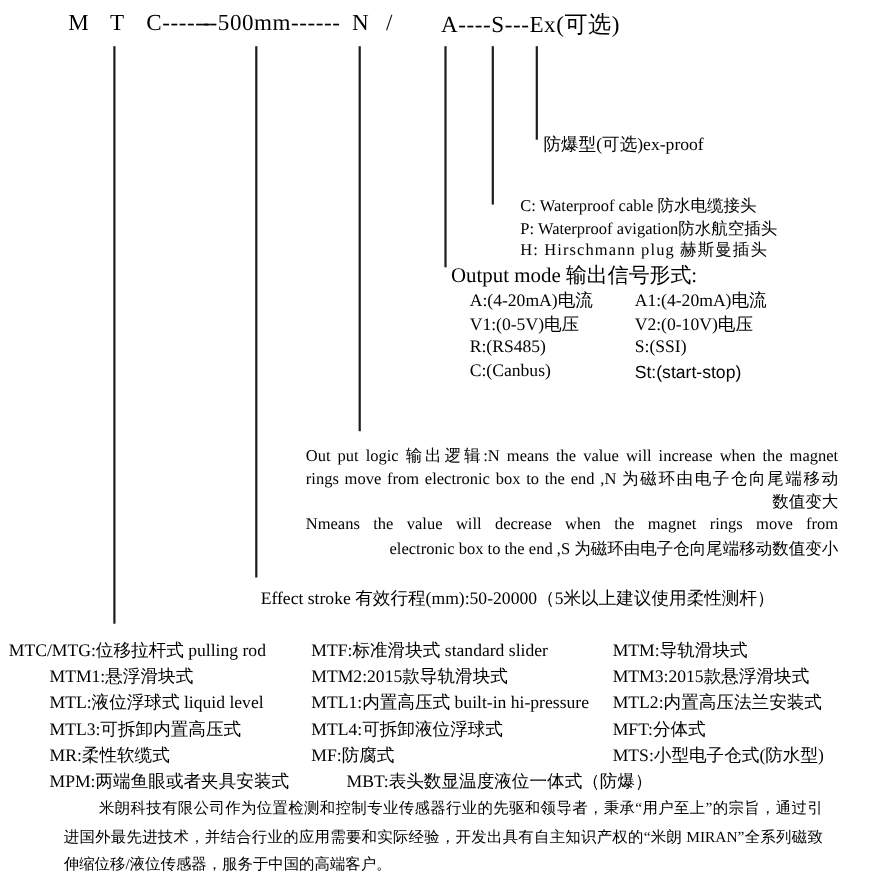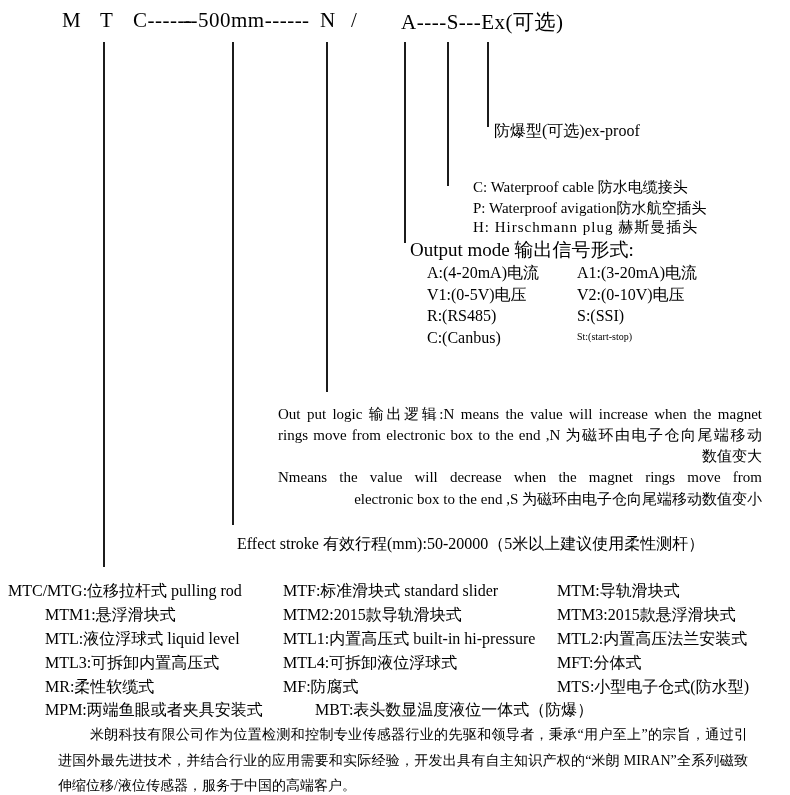--- a/index.html
+++ b/index.html
@@ -9,21 +9,21 @@
     background:#ffffff;color:#000000;
     font-family:"Liberation Serif","DejaVu Serif",serif;
     overflow:hidden;
   }
   .abs{position:absolute;white-space:nowrap;}
   .code-seg{position:absolute;top:8px;font-size:21px;white-space:nowrap;letter-spacing:.5px;}
   .vline{position:absolute;width:1.5px;background:#1c1c1c;}
   .lbl15{font-size:15px;}
   .lbl16{font-size:16px;}
   .om-title{font-size:19px;}
-  .mono{font-family:Liberation Serif, serif;font-size:10px;text-align:center;}
+  .mono{font-family:Liberation Sans, sans-serif;font-size:16px;text-align:center;}
   .sp{letter-spacing:1px;}
   .para-line{position:absolute;width:484px;font-size:15px;white-space:normal;text-align:right;}
   .just{text-align:justify;text-align-last:justify;}
   .cell{position:absolute;font-size:16px;white-space:nowrap;}
   .footer-line{position:absolute;left:58px;width:690px;font-size:14px;white-space:normal;}
   b{font-weight:normal;}
 </style>
 </head>
 <body>
 
@@ -45,21 +45,21 @@
   <div class="vline" style="left:487px;top:42px;height:85px"></div>
 
   <div class="abs lbl16" style="left:494px;top:121px">防爆型(可选)ex-proof</div>
 
   <div class="abs lbl15" style="left:473px;top:178px">C: Waterproof cable 防水电缆接头</div>
   <div class="abs lbl15" style="left:473px;top:199px">P: Waterproof avigation防水航空插头</div>
   <div class="abs lbl15 sp" style="left:473px;top:218px">H: Hirschmann plug 赫斯曼插头</div>
 
   <div class="abs om-title" style="left:410px;top:237px">Output mode 输出信号形式:</div>
   <div class="abs lbl16" style="left:427px;top:263px">A:(4-20mA)电流</div>
-  <div class="abs lbl16" style="left:577px;top:263px">A1:(3-20mA)电流</div>
+  <div class="abs lbl16" style="left:577px;top:263px">A1:(4-20mA)电流</div>
   <div class="abs lbl16" style="left:427px;top:285px">V1:(0-5V)电压</div>
   <div class="abs lbl16" style="left:577px;top:285px">V2:(0-10V)电压</div>
   <div class="abs lbl16" style="left:427px;top:307px">R:(RS485)</div>
   <div class="abs lbl16" style="left:577px;top:307px">S:(SSI)</div>
   <div class="abs lbl16" style="left:427px;top:329px">C:(Canbus)</div>
   <div class="abs mono" style="left:577px;top:331px">St:(start-stop)</div>
 
   <div class="para-line just" style="left:278px;top:405px">Out put logic 输出逻辑:N means the value will increase when the magnet</div>
   <div class="para-line just" style="left:278px;top:426px">rings move from electronic box to the end ,N 为磁环由电子仓向尾端移动</div>
   <div class="para-line" style="left:278px;top:447px">数值变大</div>

